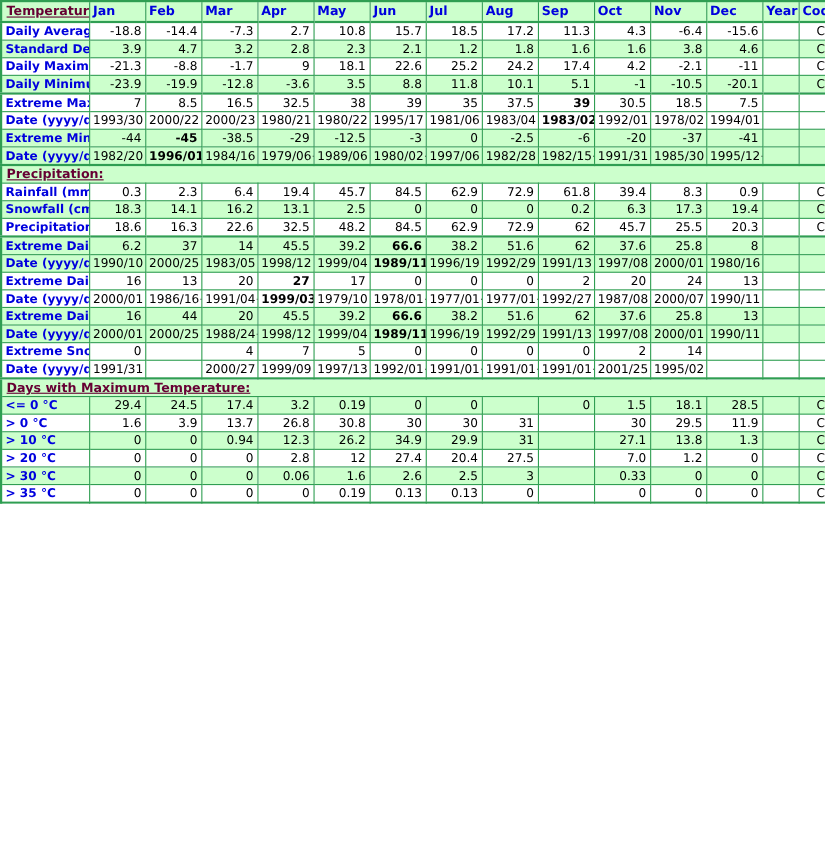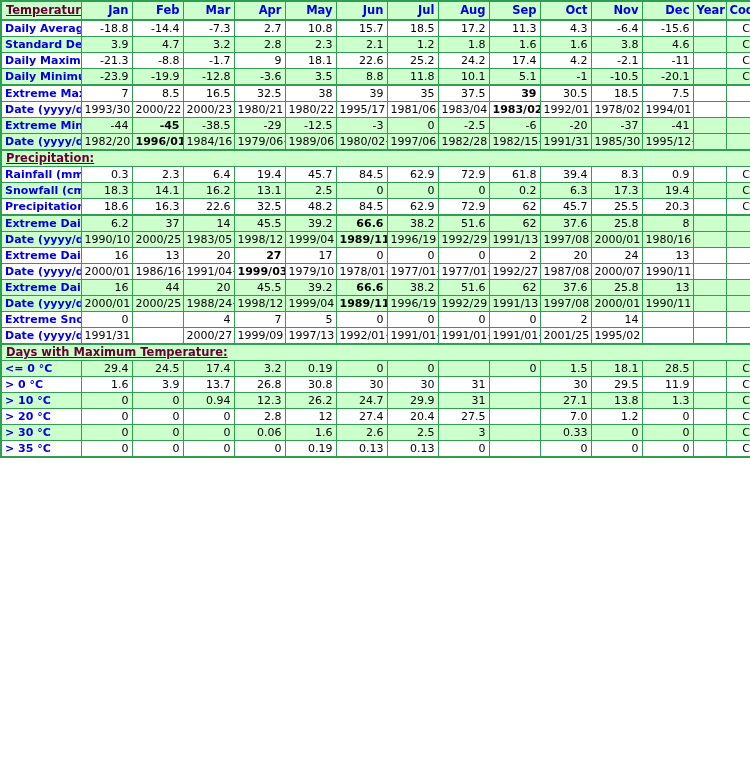--- a/index.html
+++ b/index.html
@@ -32,21 +32,21 @@
   col.c-label { width: 80px; }
   col.c-month { width: 51px; }
   col.c-year  { width: 33px; }
   col.c-code  { width: 28px; }
 
   
   tr.head-row td {
     background: #ccffcc;
     color: #0000dd;
     font-weight: bold;
-    text-align: right;
+    text-align: left;
     font-size: 11.5px;
     padding-top: 2px;
     padding-bottom: 2px;
   }
   tr.head-row td.sec-title {
     color: #660033;
     text-decoration: underline;
     text-align: left;
     padding-left: 4px;
   }
@@ -484,21 +484,21 @@
         <td class="dcell"></td>
         <td class="dcell">C</td>
       </tr>
       <tr class="alt">
         <td class="rlabel">&gt; 10 °C</td>
         <td class="dcell">0</td>
         <td class="dcell">0</td>
         <td class="dcell">0.94</td>
         <td class="dcell">12.3</td>
         <td class="dcell">26.2</td>
-        <td class="dcell">24.7</td>
+        <td class="dcell">34.9</td>
         <td class="dcell">29.9</td>
         <td class="dcell">31</td>
         <td class="dcell"></td>
         <td class="dcell">27.1</td>
         <td class="dcell">13.8</td>
         <td class="dcell">1.3</td>
         <td class="dcell"></td>
         <td class="dcell">C</td>
       </tr>
       <tr class="plain">

